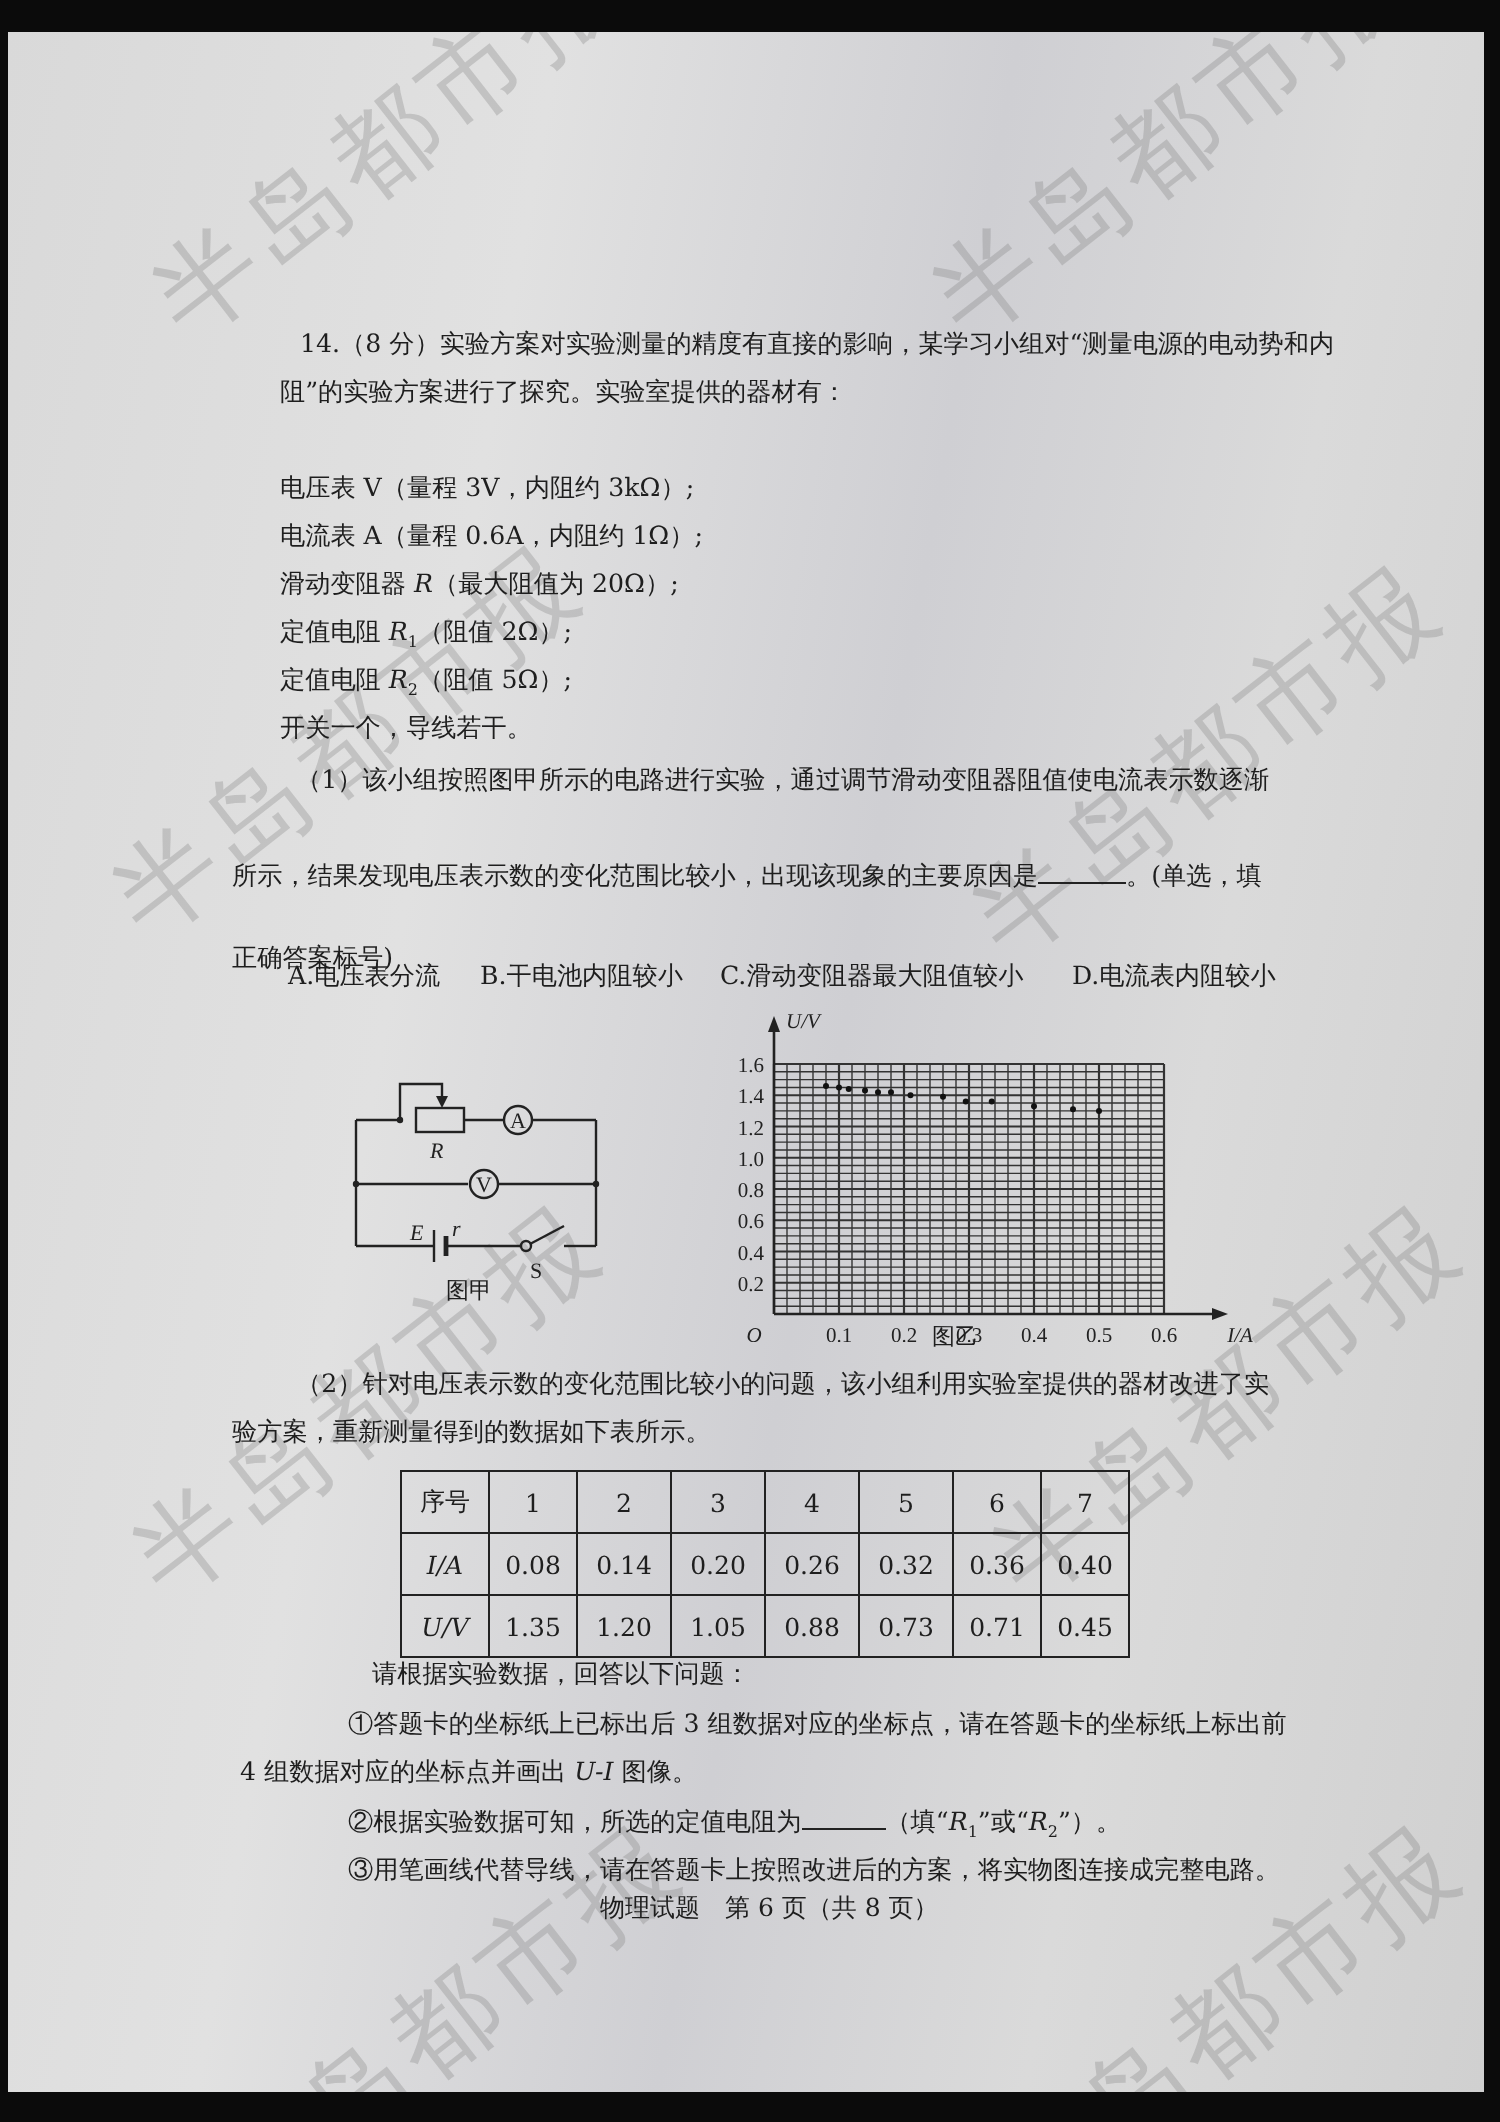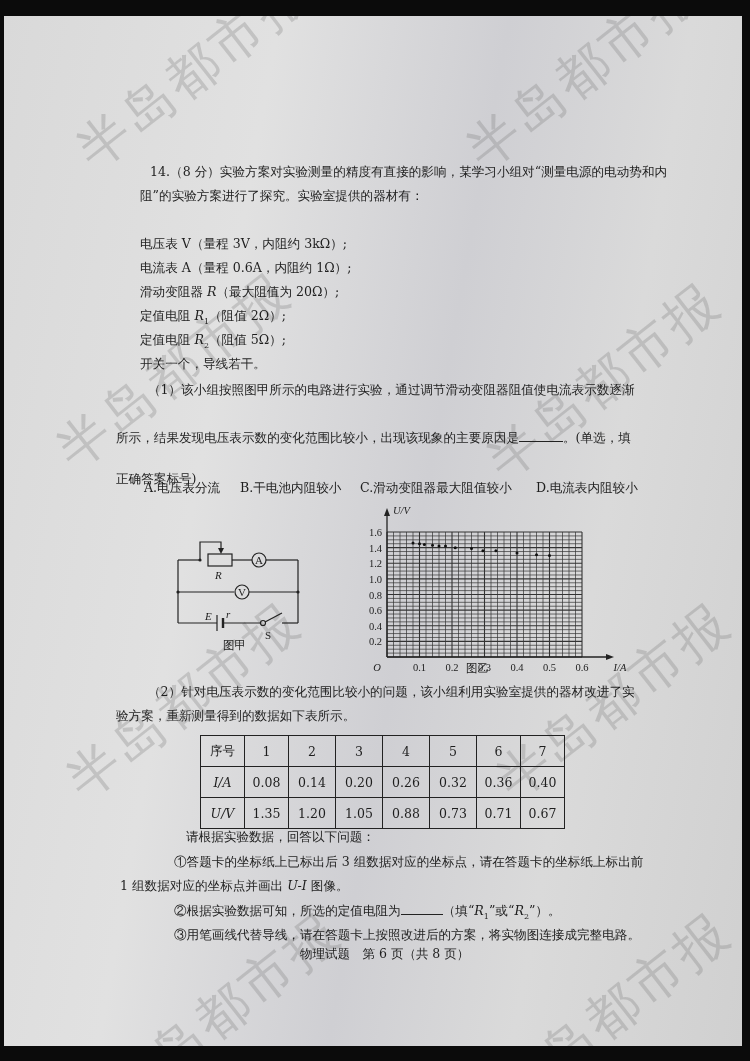--- a/index.html
+++ b/index.html
@@ -231,29 +231,29 @@
       <td>0.40</td>
     </tr>
     <tr>
       <td class="it">U/V</td>
       <td>1.35</td>
       <td>1.20</td>
       <td>1.05</td>
       <td>0.88</td>
       <td>0.73</td>
       <td>0.71</td>
-      <td>0.67</td>
+      <td>0.45</td>
     </tr>
   </tbody>
     </table>
 
   <div class="line" style="left:170px;top:812px;margin-left:12px;">请根据实验数据，回答以下问题：</div>
   <div class="line" style="left:170px;top:837px;">①答题卡的坐标纸上已标出后 3 组数据对应的坐标点，请在答题卡的坐标纸上标出前</div>
   <div class="line" style="left:116px;top:861px;">
-    <span>1 组数据对应的坐标点并画出 </span><span class="it">U-I</span><span> 图像。</span>
+    <span>4 组数据对应的坐标点并画出 </span><span class="it">U-I</span><span> 图像。</span>
   </div>
   <div class="line" style="left:170px;top:886px;">
     <span>②根据实验数据可知，所选的定值电阻为</span><span class="blank" style="width:42px;"></span><span>（填“</span><span class="it">R</span><sub>1</sub><span>”或“</span><span class="it">R</span><sub>2</sub><span>”）。</span>
   </div>
   <div class="line" style="left:170px;top:910px;">③用笔画线代替导线，请在答题卡上按照改进后的方案，将实物图连接成完整电路。</div>
 
   <div class="footer" style="left:296px;top:930px;">物理试题　第 6 页（共 8 页）</div>
 </div>
 
 </body></html>

